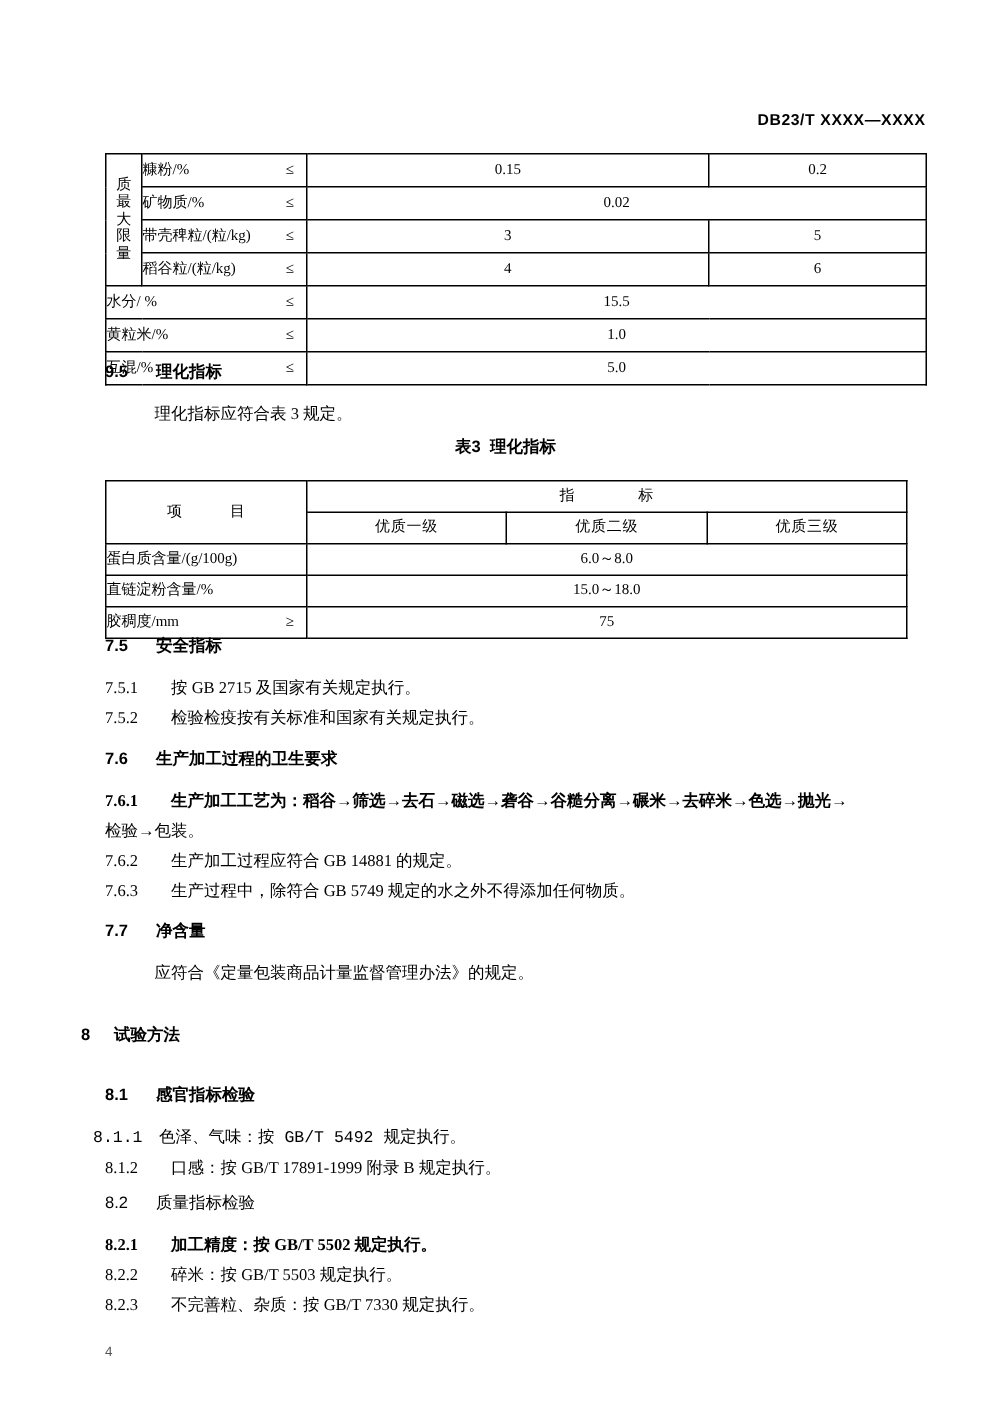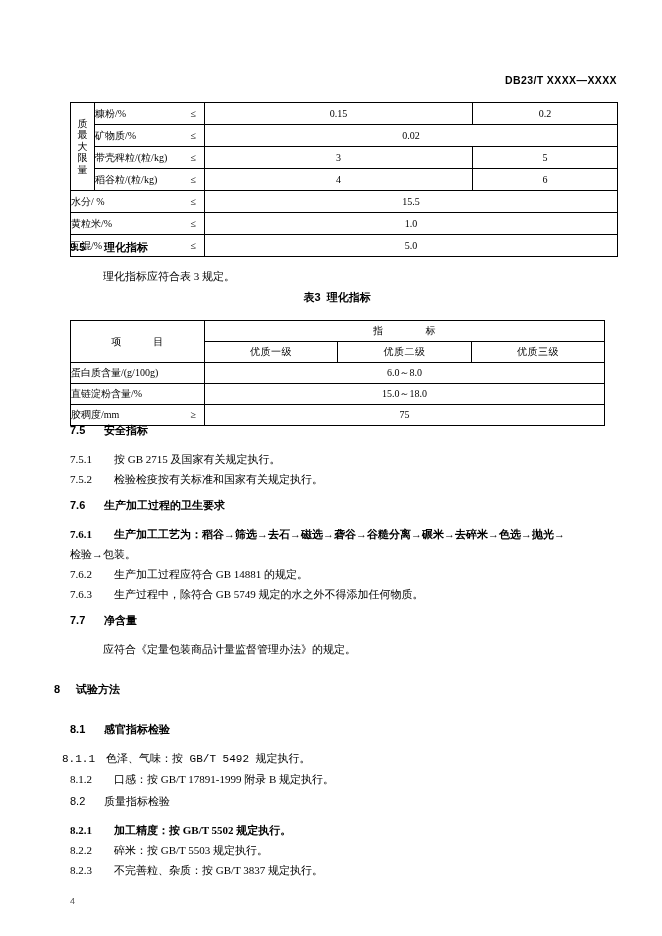--- a/index.html
+++ b/index.html
@@ -331,18 +331,18 @@
   <div class="h2" style="left:70px; top:794px; font-weight:normal;">
     <span class="num">8.2</span><span>质量指标检验</span>
   </div>
   <div class="para bold" style="left:70px; top:822px;">
     <span class="num">8.2.1</span><span>加工精度：按 GB/T 5502 规定执行。</span>
   </div>
   <div class="para" style="left:70px; top:842px;">
     <span class="num">8.2.2</span><span>碎米：按 GB/T 5503 规定执行。</span>
   </div>
   <div class="para" style="left:70px; top:862px;">
-    <span class="num">8.2.3</span><span>不完善粒、杂质：按 GB/T 3837 规定执行。</span>
+    <span class="num">8.2.3</span><span>不完善粒、杂质：按 GB/T 7330 规定执行。</span>
   </div>
 
   <div class="folio" style="top:896px;">4</div>
 
 </div>
 
 </body></html>

